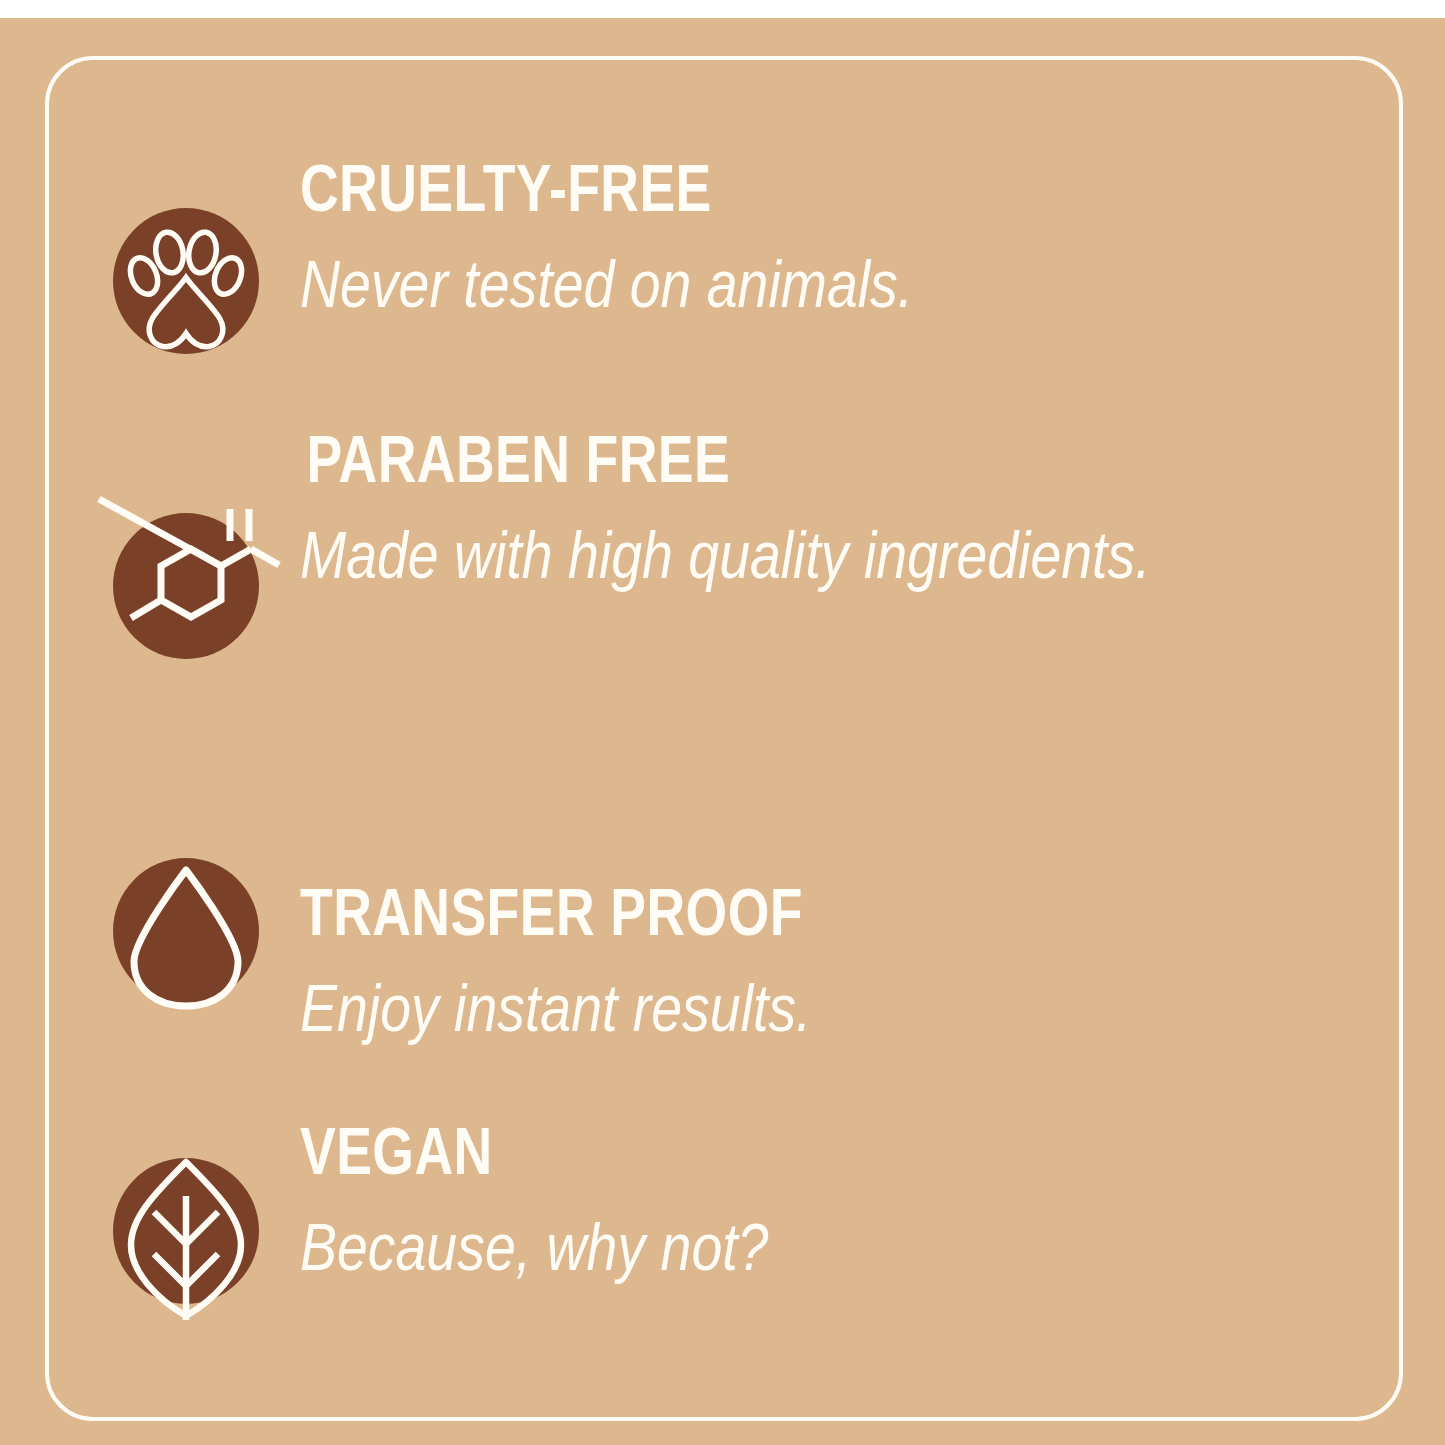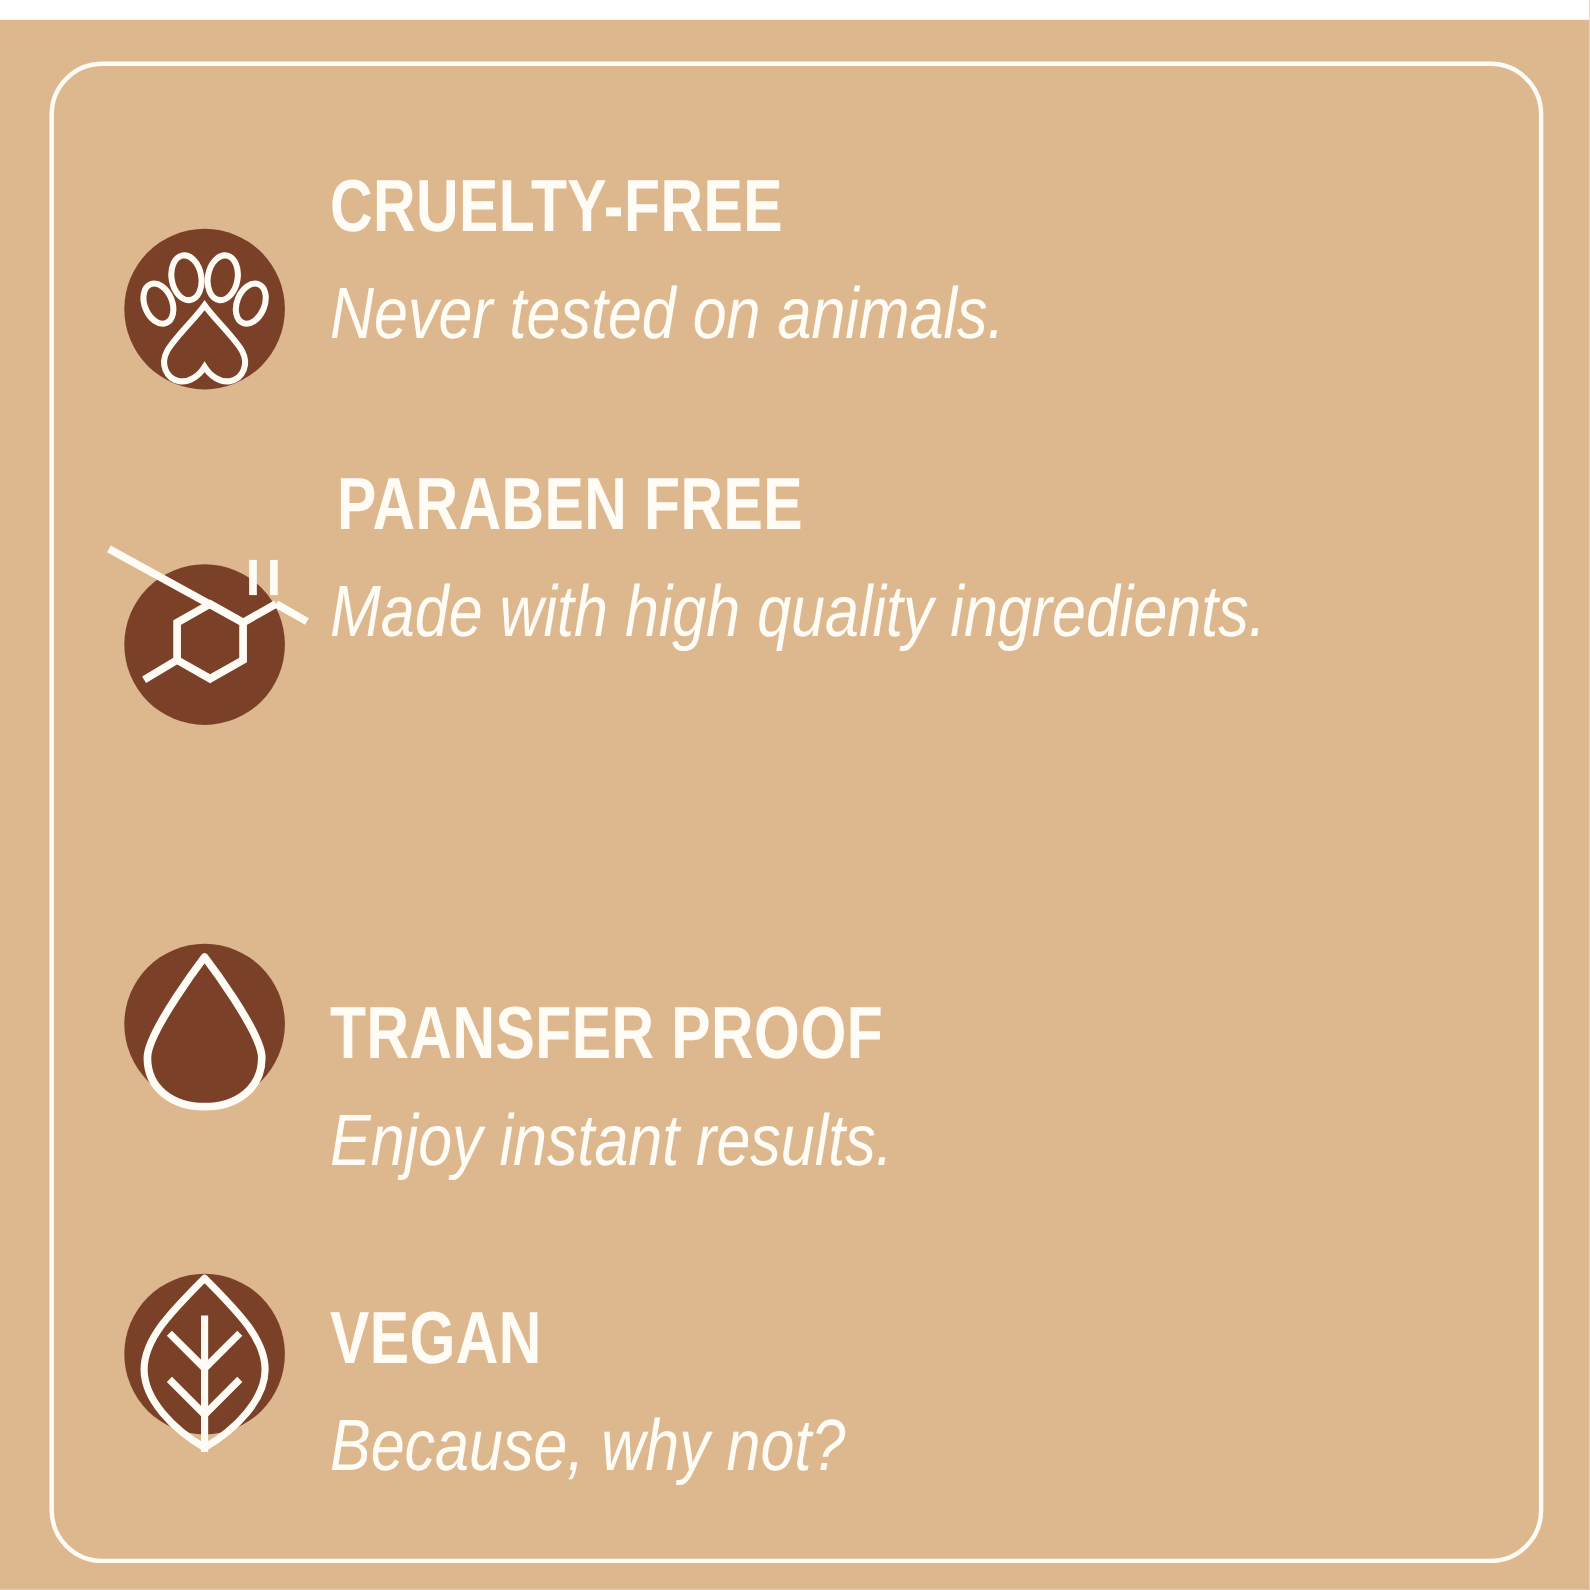--- a/index.html
+++ b/index.html
@@ -86,24 +86,24 @@
 
   
   #row-cruelty-free .icon-badge { top: 190px; }
   #row-cruelty-free .feature-text { top: 138px; }
   
   #row-paraben-free .icon-badge { top: 495px; }
   #row-paraben-free .feature-text { top: 409px; }
   #row-paraben-free .feature-title { padding-left: 8px; }
   
   #row-transfer-proof .icon-badge { top: 840px; }
-  #row-transfer-proof .feature-text { top: 890px; }
+  #row-transfer-proof .feature-text { top: 862px; }
   
   #row-vegan .icon-badge { top: 1140px; }
-  #row-vegan .feature-text { top: 1167px; }
+  #row-vegan .feature-text { top: 1101px; }
 
   .desc-gap { height: 18px; }
 </style>
 </head>
 <body>
 
 <div id="infographic" style="background: rgb(221, 183, 142);">
 
   <div id="card-border" style="border-color: rgb(255, 252, 246);"></div>
 

